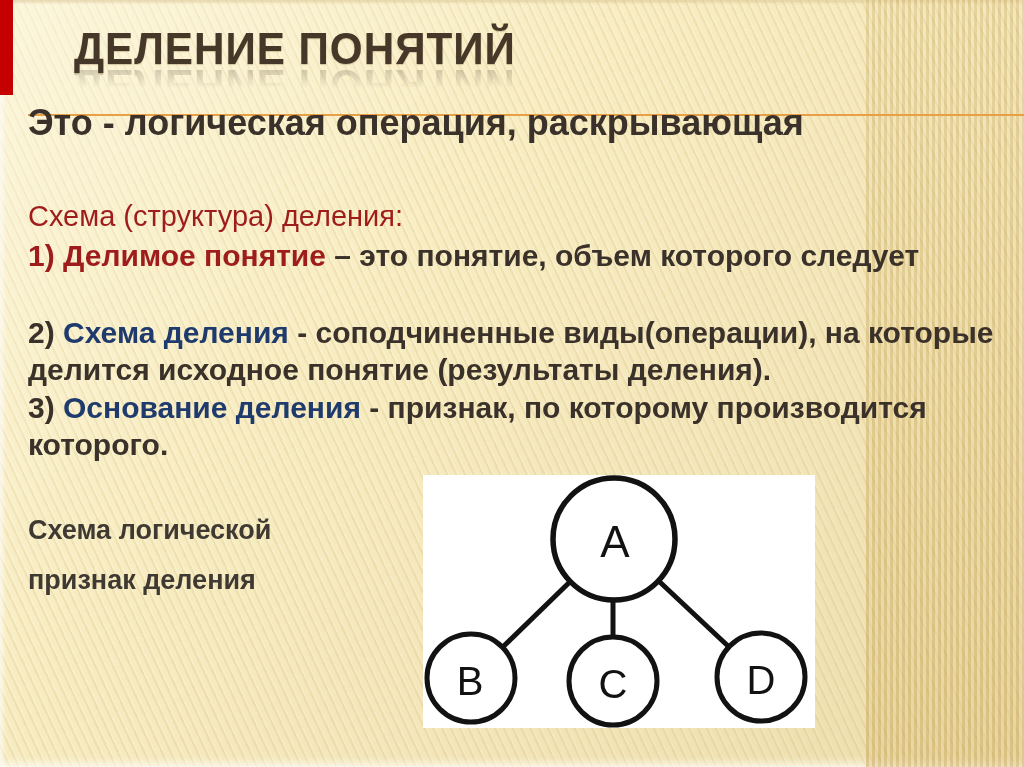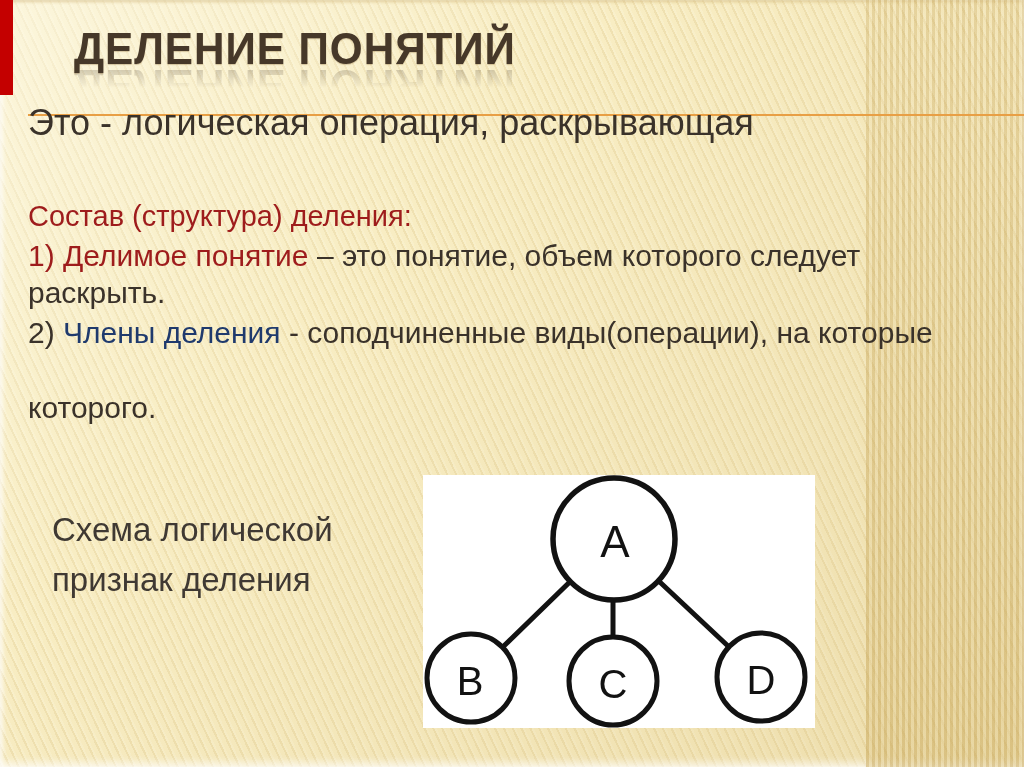--- a/index.html
+++ b/index.html
@@ -50,22 +50,22 @@
     -webkit-mask-image:linear-gradient(to top, rgba(0,0,0,.9) 0%, transparent 55%);
     mask-image:linear-gradient(to top, rgba(0,0,0,.9) 0%, transparent 55%);
   }
   .txt{position:absolute;left:28px;color:var(--text-dark,#3a322a);white-space:nowrap;}
   .intro{top:101px;font-size:36px;line-height:44px;}
   .struct{top:200px;font-size:29px;color:var(--heading-red,#9e1c1c);}
   .item{font-size:30px;line-height:37px;}
   .item-1{top:237px;}
   .item-2{top:314px;}
   .item-3{top:389px;}
-  .caption{top:505px;font-size:33px;line-height:50px;color:#3f3933;margin-left:24px;}
-  .line{display:block;}
+  .caption{top:505px;font-size:27px;line-height:50px;color:#3f3933;}
+  .line{display:block;font-weight:bold;}
   .panel{
     position:absolute;left:423px;top:475px;width:392px;height:253px;
     background:#ffffff;
   }
   .panel svg{position:absolute;left:0;top:0;}
 </style>
 </head>
 <body>
 
 <div class="slide">
@@ -76,32 +76,33 @@
 
   <div class="title-wrap">
     <div class="title">ДЕЛЕНИЕ ПОНЯТИЙ</div>
     <div class="title-reflect">ДЕЛЕНИЕ ПОНЯТИЙ</div>
   </div>
 
   <div class="txt intro">
     <span class="line">Это - логическая операция, раскрывающая</span>
   </div>
 
-  <div class="txt struct">Состав (структура) деления:</div>
+  <div class="txt struct">Схема (структура) деления:</div>
 
   <div class="txt item item-1">
     <span class="line"><span style="color:#9e1c1c">1) </span><span style="color:#9e1c1c">Делимое понятие</span><span> – это понятие, объем которого следует</span></span>
-    <span class="line">раскрыть.</span>
   </div>
 
   <div class="txt item item-2">
-    <span class="line"><span style="color:#3a322a">2) </span><span style="color:#1f3a6d">Члены деления</span><span> - соподчиненные виды(операции), на которые</span></span>
+    <span class="line"><span style="color:#3a322a">2) </span><span style="color:#1f3a6d">Схема деления</span><span> - соподчиненные виды(операции), на которые</span></span>
+    <span class="line">делится исходное понятие (результаты  деления).</span>
   </div>
 
   <div class="txt item item-3">
+    <span class="line"><span style="color:#3a322a">3) </span><span style="color:#1f3a6d">Основание деления</span><span> - признак, по которому производится</span></span>
     <span class="line">которого.</span>
   </div>
 
   <div class="txt caption">
     <span class="line">Схема логической</span>
     <span class="line">признак деления</span>
   </div>
 
   <div class="panel">
     <svg width="392" height="253" viewBox="0 0 392 253">

